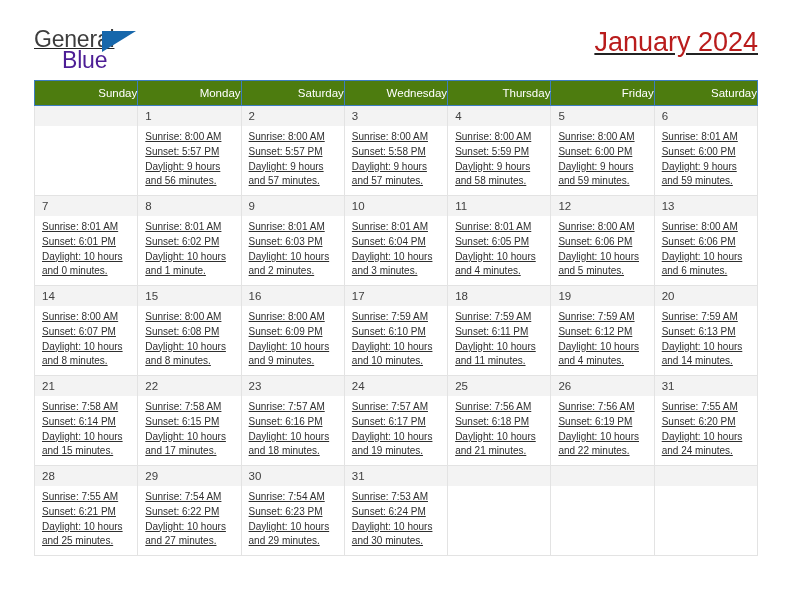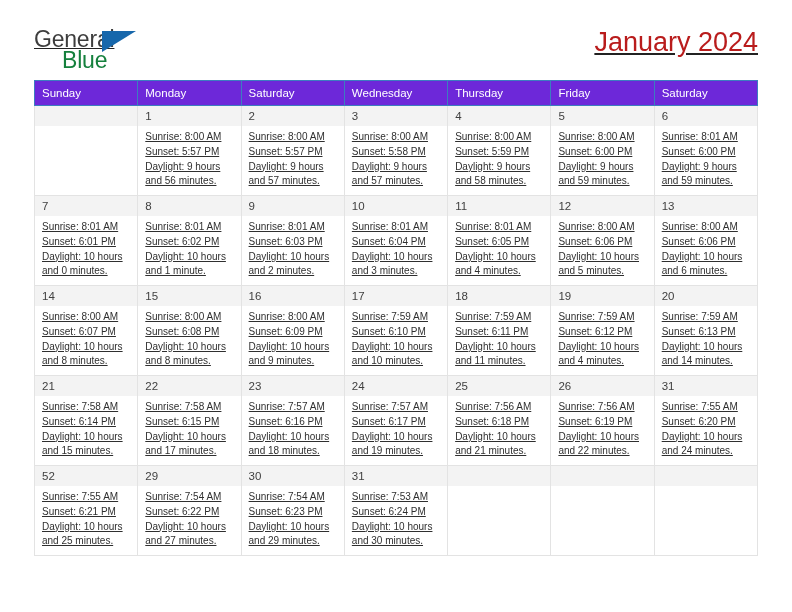--- a/index.html
+++ b/index.html
@@ -41,21 +41,21 @@
     font-size: 23px;
     color: #3d3d3d;
     letter-spacing: -0.2px;
     font-family: "Liberation Sans", sans-serif;
   }
   .logo-blue {
     position: absolute;
     left: 28px;
     top: 21px;
     font-size: 23px;
-    color: #15803d;
+    color: #4c1d95;
     letter-spacing: -0.2px;
   }
   .logo-triangle {
     position: absolute;
     left: 68px;
     top: 3px;
     width: 0;
     height: 0;
     border-left: 34px solid #1767ab;
     border-bottom: 21px solid transparent;
@@ -77,25 +77,25 @@
     margin-top: 9px;
   }
   
   .calendar {
     width: 724px;
     border-collapse: collapse;
     table-layout: fixed;
     margin-top: 8px;
   }
   .calendar th {
-    background: #6d28d9;
+    background: #4d7c0f;
     color: #ffffff;
     font-size: 11.5px;
     font-weight: normal;
-    text-align: left;
+    text-align: right;
     padding: 6px 0 6px 7px;
     height: 10px;
     border: 1px solid #3c7dc0;
   }
   .calendar td {
     vertical-align: top;
     border: 1px solid #e3e3e3;
     padding: 0;
     height: 89px;
     width: 103.4px;
@@ -462,21 +462,21 @@
                 <div>Sunset: 6:20 PM</div>
                 <div>Daylight: 10 hours</div>
                 <div>and 24 minutes.</div>
               </div>
             </div>
           </td>
         </tr>
         <tr>
           <td>
             <div class="cell-inner">
-              <div class="daynum">52</div>
+              <div class="daynum">28</div>
               <div class="detail">
                 <div>Sunrise: 7:55 AM</div>
                 <div>Sunset: 6:21 PM</div>
                 <div>Daylight: 10 hours</div>
                 <div>and 25 minutes.</div>
               </div>
             </div>
           </td>
           <td>
             <div class="cell-inner">

